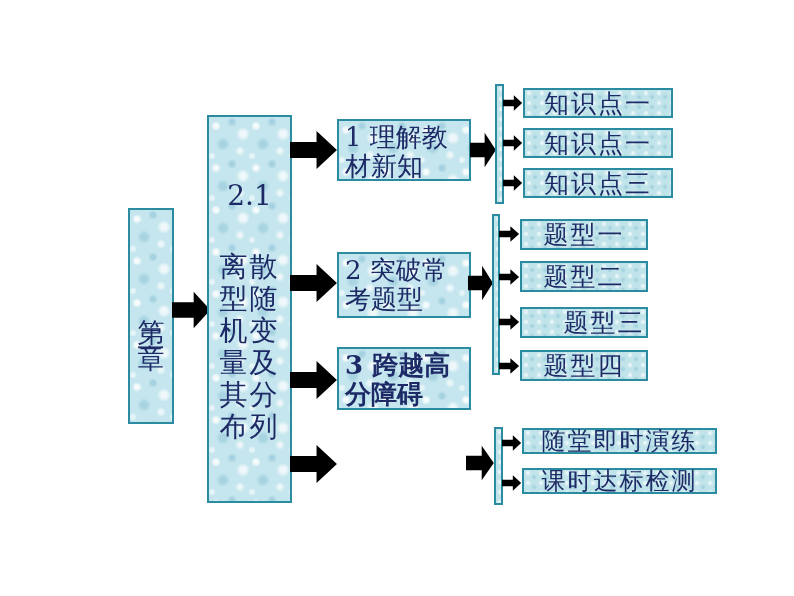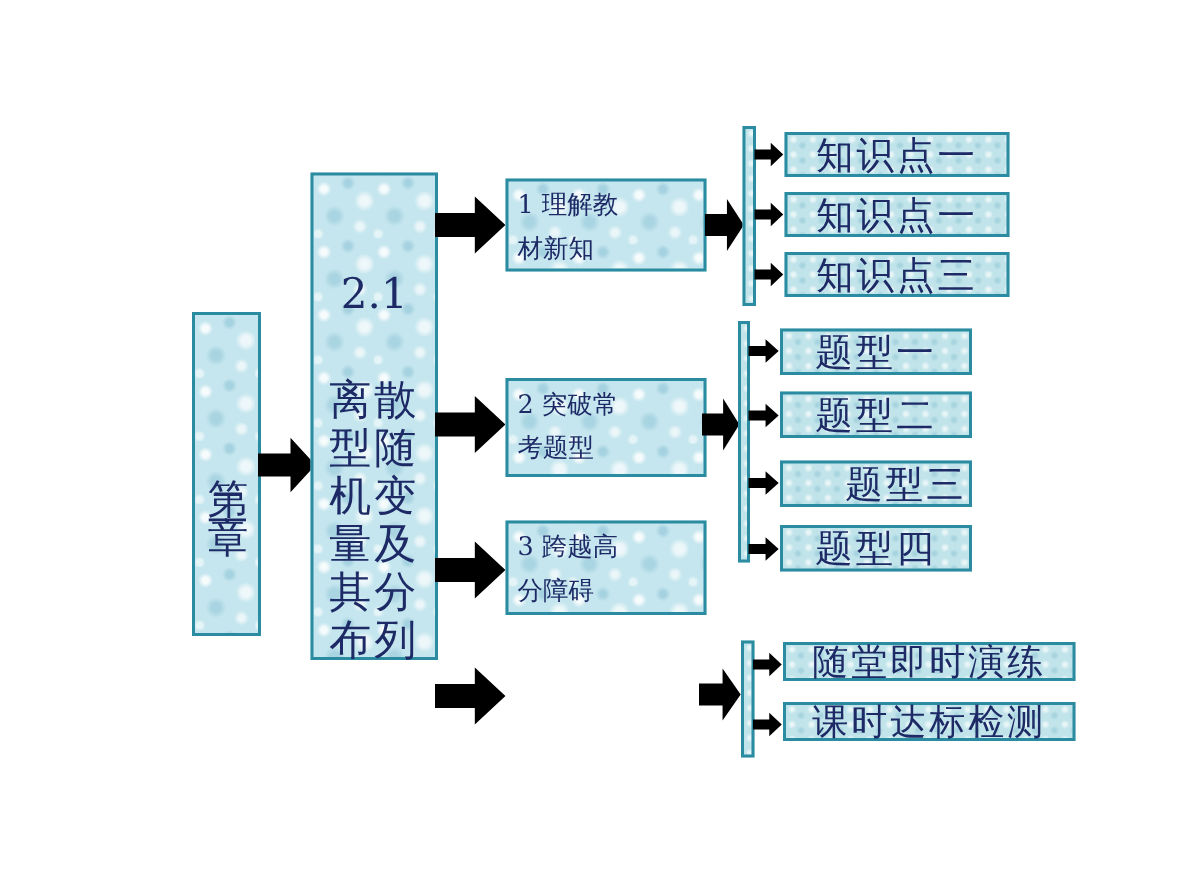--- a/index.html
+++ b/index.html
@@ -29,27 +29,27 @@
   
   .fine{
     background-color:#c1e4ea;
     background-image:
       radial-gradient(circle at 4px 3px, rgba(255,255,255,.65) 1px, rgba(255,255,255,0) 3px),
       radial-gradient(circle at 10px 7px, rgba(140,195,212,.5) 1px, rgba(140,195,212,0) 3px);
     background-size:13px 10px;
   }
   .chapter{left:128px;top:208px;width:46px;height:216px;display:flex;align-items:center;justify-content:center;}
   .chapter span{writing-mode:vertical-rl;text-orientation:upright;font-size:27px;letter-spacing:12px;}
-  .section{left:207px;top:115px;width:85px;height:325px;display:flex;flex-direction:column;align-items:center;}
+  .section{left:207px;top:115px;width:85px;height:388px;display:flex;flex-direction:column;align-items:center;}
   .sec-num{margin-top:64px;font-size:28px;line-height:30px;}
   .sec-title{margin-top:40px;font-size:28px;line-height:32px;letter-spacing:2px;white-space:pre-line;text-align:center;}
-  .branch{left:337px;width:134px;font-size:17px;line-height:29px;padding:2px 6px;white-space:pre-line;}
+  .branch{left:337px;width:134px;font-size:26px;line-height:29px;padding:2px 6px;white-space:pre-line;}
   .b1{top:119px;height:62px;}
   .b2{top:252px;height:66px;}
-  .b3{top:347px;height:63px;}
+  .b3{top:347px;height:63px;font-weight:bold;}
   .b4{top:433px;height:64px;}
   .leaf{display:flex;align-items:center;justify-content:center;font-size:25px;letter-spacing:2px;}
   .kp{left:523px;width:150px;height:30px;}
   .kp1{top:88px;} .kp2{top:128px;} .kp3{top:168px;}
   .tx{left:520px;width:128px;height:31px;}
   .tx1{top:219px;} .tx2{top:261px;} .tx3{top:307px;padding-left:40px;} .tx4{top:350px;}
   .bt{left:522px;width:195px;height:26px;font-size:24px;}
   .bt1{top:428px;} .bt2{top:468px;}
   .bracket{position:absolute;box-sizing:border-box;border:2px solid var(--border);}
   .br1{left:495px;top:84px;width:9px;height:120px;}

